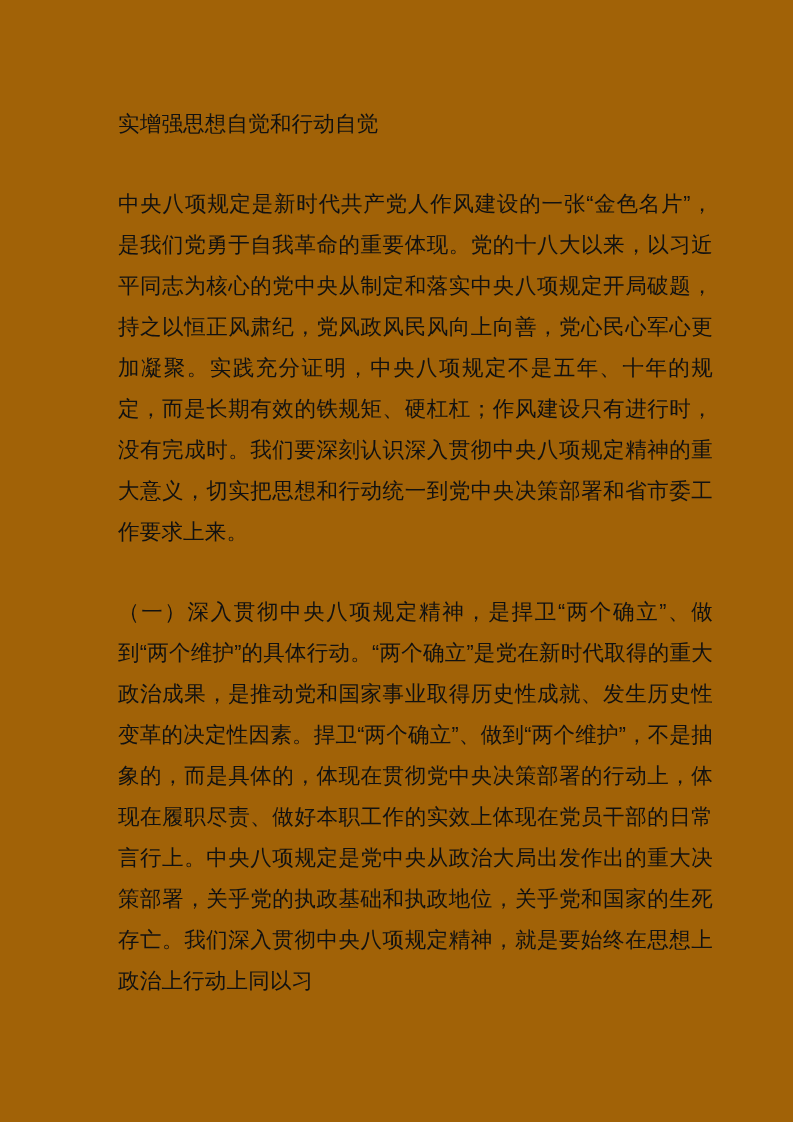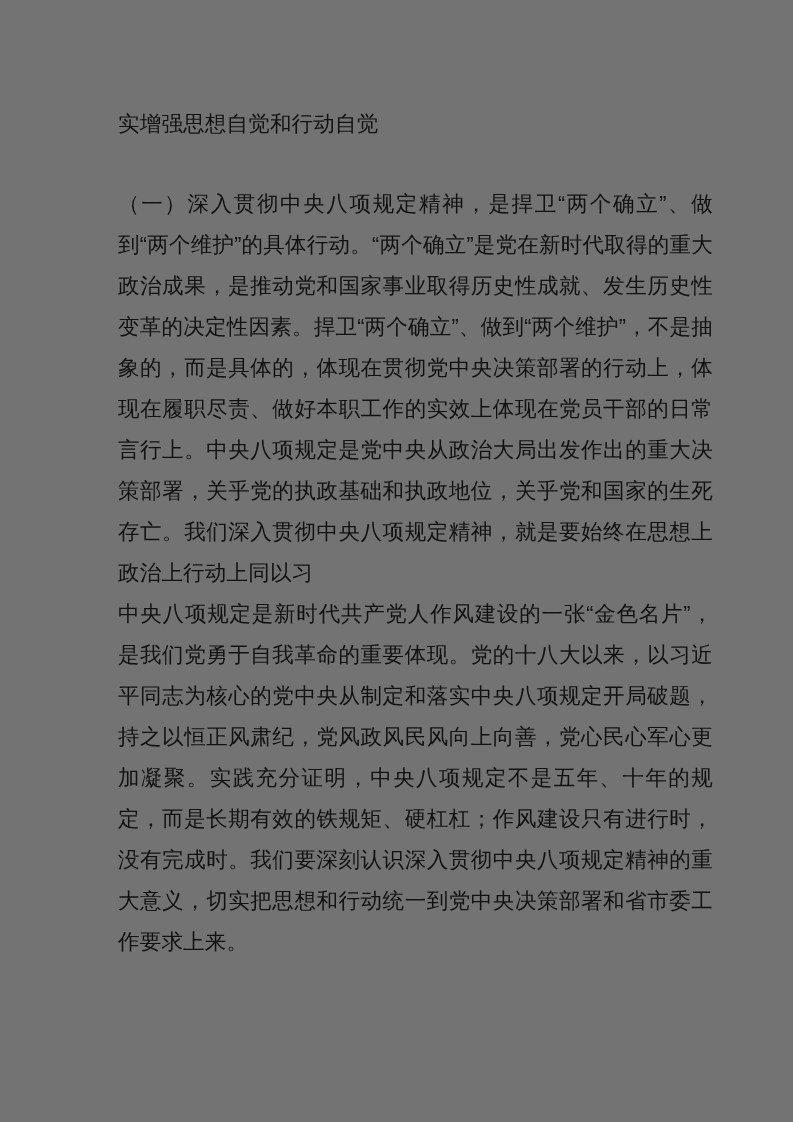--- a/index.html
+++ b/index.html
@@ -13,21 +13,21 @@
     font-family: "Liberation Sans", "DejaVu Sans", sans-serif;
     color: #000000;
     overflow: hidden;
   }
   .page {
     position: relative;
     width: 793px;
     height: 1122px;
     box-sizing: border-box;
     padding: 104px 80px 60px 118px;
-    background: #737373;
+    background: #a16207;
   }
   .doc-body {
     width: 100%;
   }
   .para {
     font-size: 21.5px;
     line-height: 41px;
     text-align: justify;
     text-justify: inter-ideograph;
     margin: 0;
@@ -43,16 +43,16 @@
   .para.indent {
     text-indent: 0;
   }
 </style>
 </head>
 <body>
 
 <div class="page">
   <div class="doc-body">
     <p class="para heading-line">实增强思想自觉和行动自觉</p>
+    <p class="para spaced">中央八项规定是新时代共产党人作风建设的一张“金色名片”，是我们党勇于自我革命的重要体现。党的十八大以来，以习近平同志为核心的党中央从制定和落实中央八项规定开局破题，持之以恒正风肃纪，党风政风民风向上向善，党心民心军心更加凝聚。实践充分证明，中央八项规定不是五年、十年的规定，而是长期有效的铁规矩、硬杠杠；作风建设只有进行时，没有完成时。我们要深刻认识深入贯彻中央八项规定精神的重大意义，切实把思想和行动统一到党中央决策部署和省市委工作要求上来。</p>
     <p class="para indent">（一）深入贯彻中央八项规定精神，是捍卫“两个确立”、做到“两个维护”的具体行动。“两个确立”是党在新时代取得的重大政治成果，是推动党和国家事业取得历史性成就、发生历史性变革的决定性因素。捍卫“两个确立”、做到“两个维护”，不是抽象的，而是具体的，体现在贯彻党中央决策部署的行动上，体现在履职尽责、做好本职工作的实效上体现在党员干部的日常言行上。中央八项规定是党中央从政治大局出发作出的重大决策部署，关乎党的执政基础和执政地位，关乎党和国家的生死存亡。我们深入贯彻中央八项规定精神，就是要始终在思想上政治上行动上同以习</p>
-    <p class="para spaced">中央八项规定是新时代共产党人作风建设的一张“金色名片”，是我们党勇于自我革命的重要体现。党的十八大以来，以习近平同志为核心的党中央从制定和落实中央八项规定开局破题，持之以恒正风肃纪，党风政风民风向上向善，党心民心军心更加凝聚。实践充分证明，中央八项规定不是五年、十年的规定，而是长期有效的铁规矩、硬杠杠；作风建设只有进行时，没有完成时。我们要深刻认识深入贯彻中央八项规定精神的重大意义，切实把思想和行动统一到党中央决策部署和省市委工作要求上来。</p>
   </div>
 </div>
 
 </body></html>

